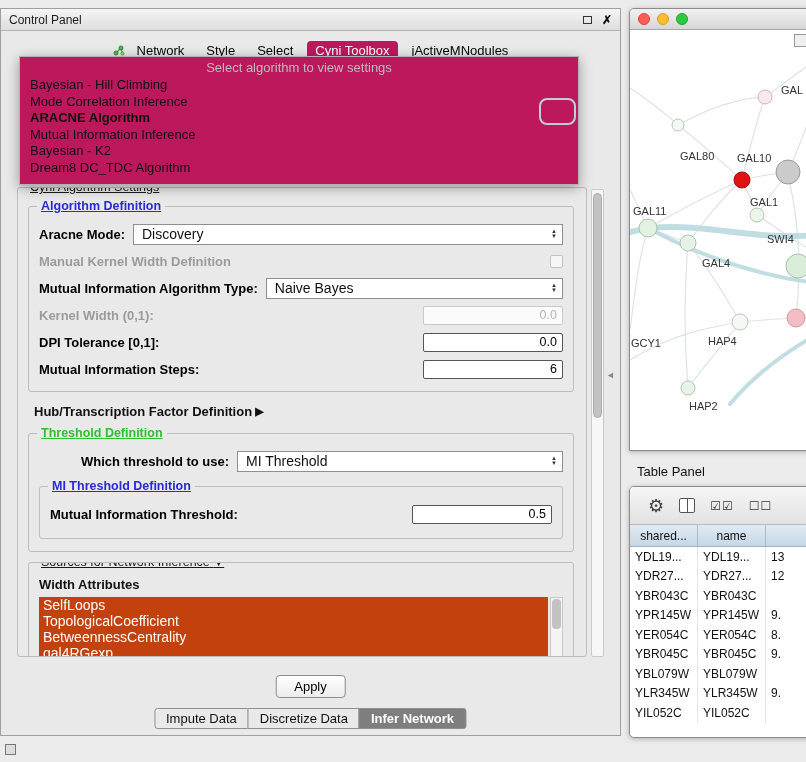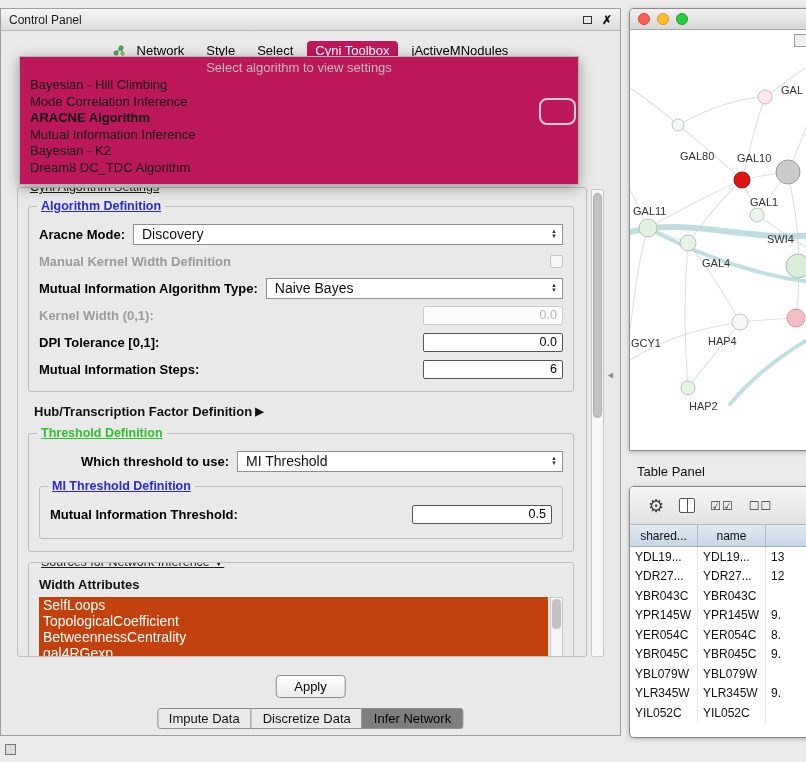--- a/index.html
+++ b/index.html
@@ -114,21 +114,21 @@
   .apply-btn {
     position:absolute; left:50%; top:666px; transform:translateX(-50%);
     padding:3px 18px; font-size:13px; font-family:"Liberation Sans",sans-serif;
     background:linear-gradient(#fefefe,#ececec); border:1px solid #8d8d8d; border-radius:4px; color:#000;
   }
 
   .bottom-tabs { position:absolute; top:699px; left:50%; transform:translateX(-50%); display:flex; }
   .btab { padding:2px 11px; font-size:13px; border:1px solid #8f8f8f; background:#e9e9e9; margin-left:-1px; white-space:nowrap; }
   .btab:first-child { border-radius:3px 0 0 3px; }
   .btab:last-child  { border-radius:0 3px 3px 0; }
-  .btab.active { background:#7e7e7e; color:#000000; }
+  .btab.active { background:#7e7e7e; color:#ffffff;font-weight:bold; }
 
   
   #network-window {
     position:absolute; left:629px; top:8px; width:200px; height:443px;
     border:1px solid #8b8b8b; border-radius:5px 5px 0 0; background:#e8e8e8;
     overflow:hidden; box-shadow:0 1px 5px rgba(0,0,0,.25);
   }
   .nw-titlebar {
     height:21px; background:linear-gradient(#f1f1f1,#d6d6d6);
     border-bottom:1px solid #a8a8a8; display:flex; align-items:center; padding-left:8px; gap:7px;

